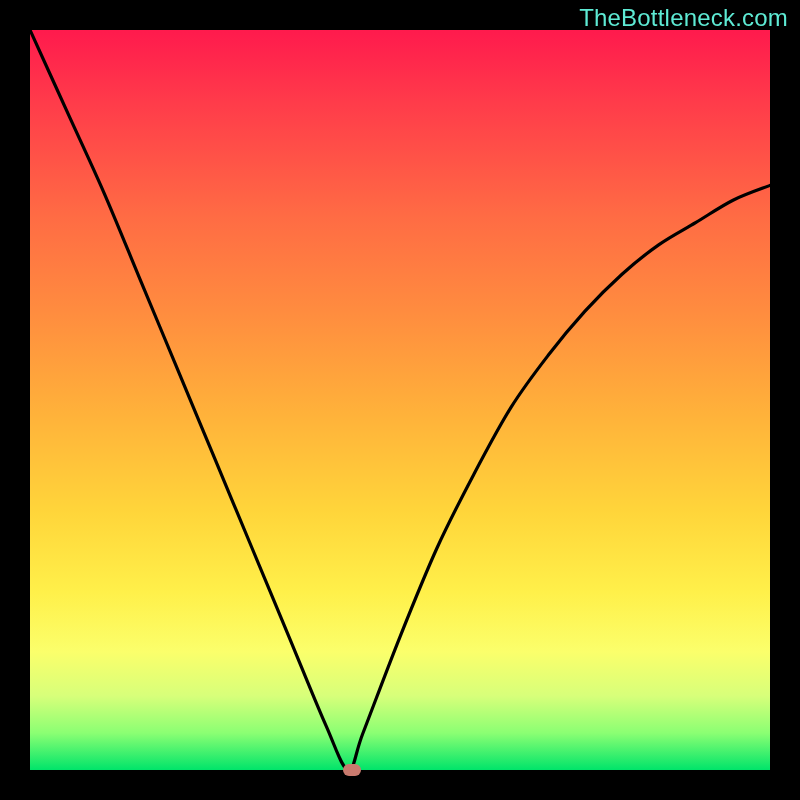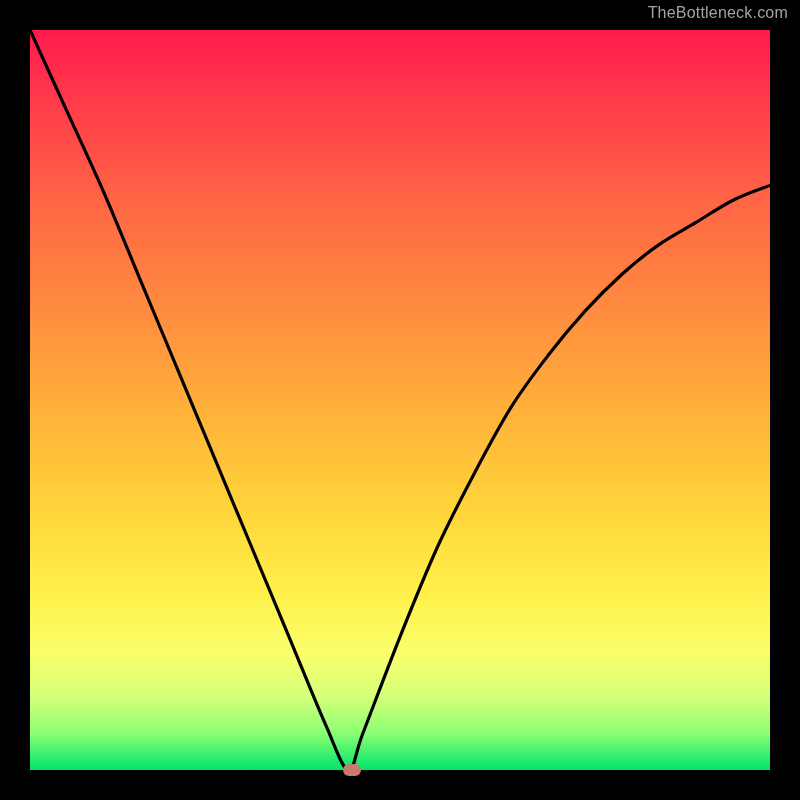--- a/index.html
+++ b/index.html
@@ -14,22 +14,22 @@
   .frame {
     position: relative;
     width: 800px;
     height: 800px;
     background: #000;
   }
   .watermark {
     position: absolute;
     top: 4px;
     right: 12px;
-    color: #a3a3a3;
-    font-size: 16px;
+    color: #5eead4;
+    font-size: 24px;
     font-weight: 500;
     letter-spacing: 0.2px;
     user-select: none;
   }
   .plot-area {
     position: absolute;
     left: 30px;
     top: 30px;
     width: 740px;
     height: 740px;

